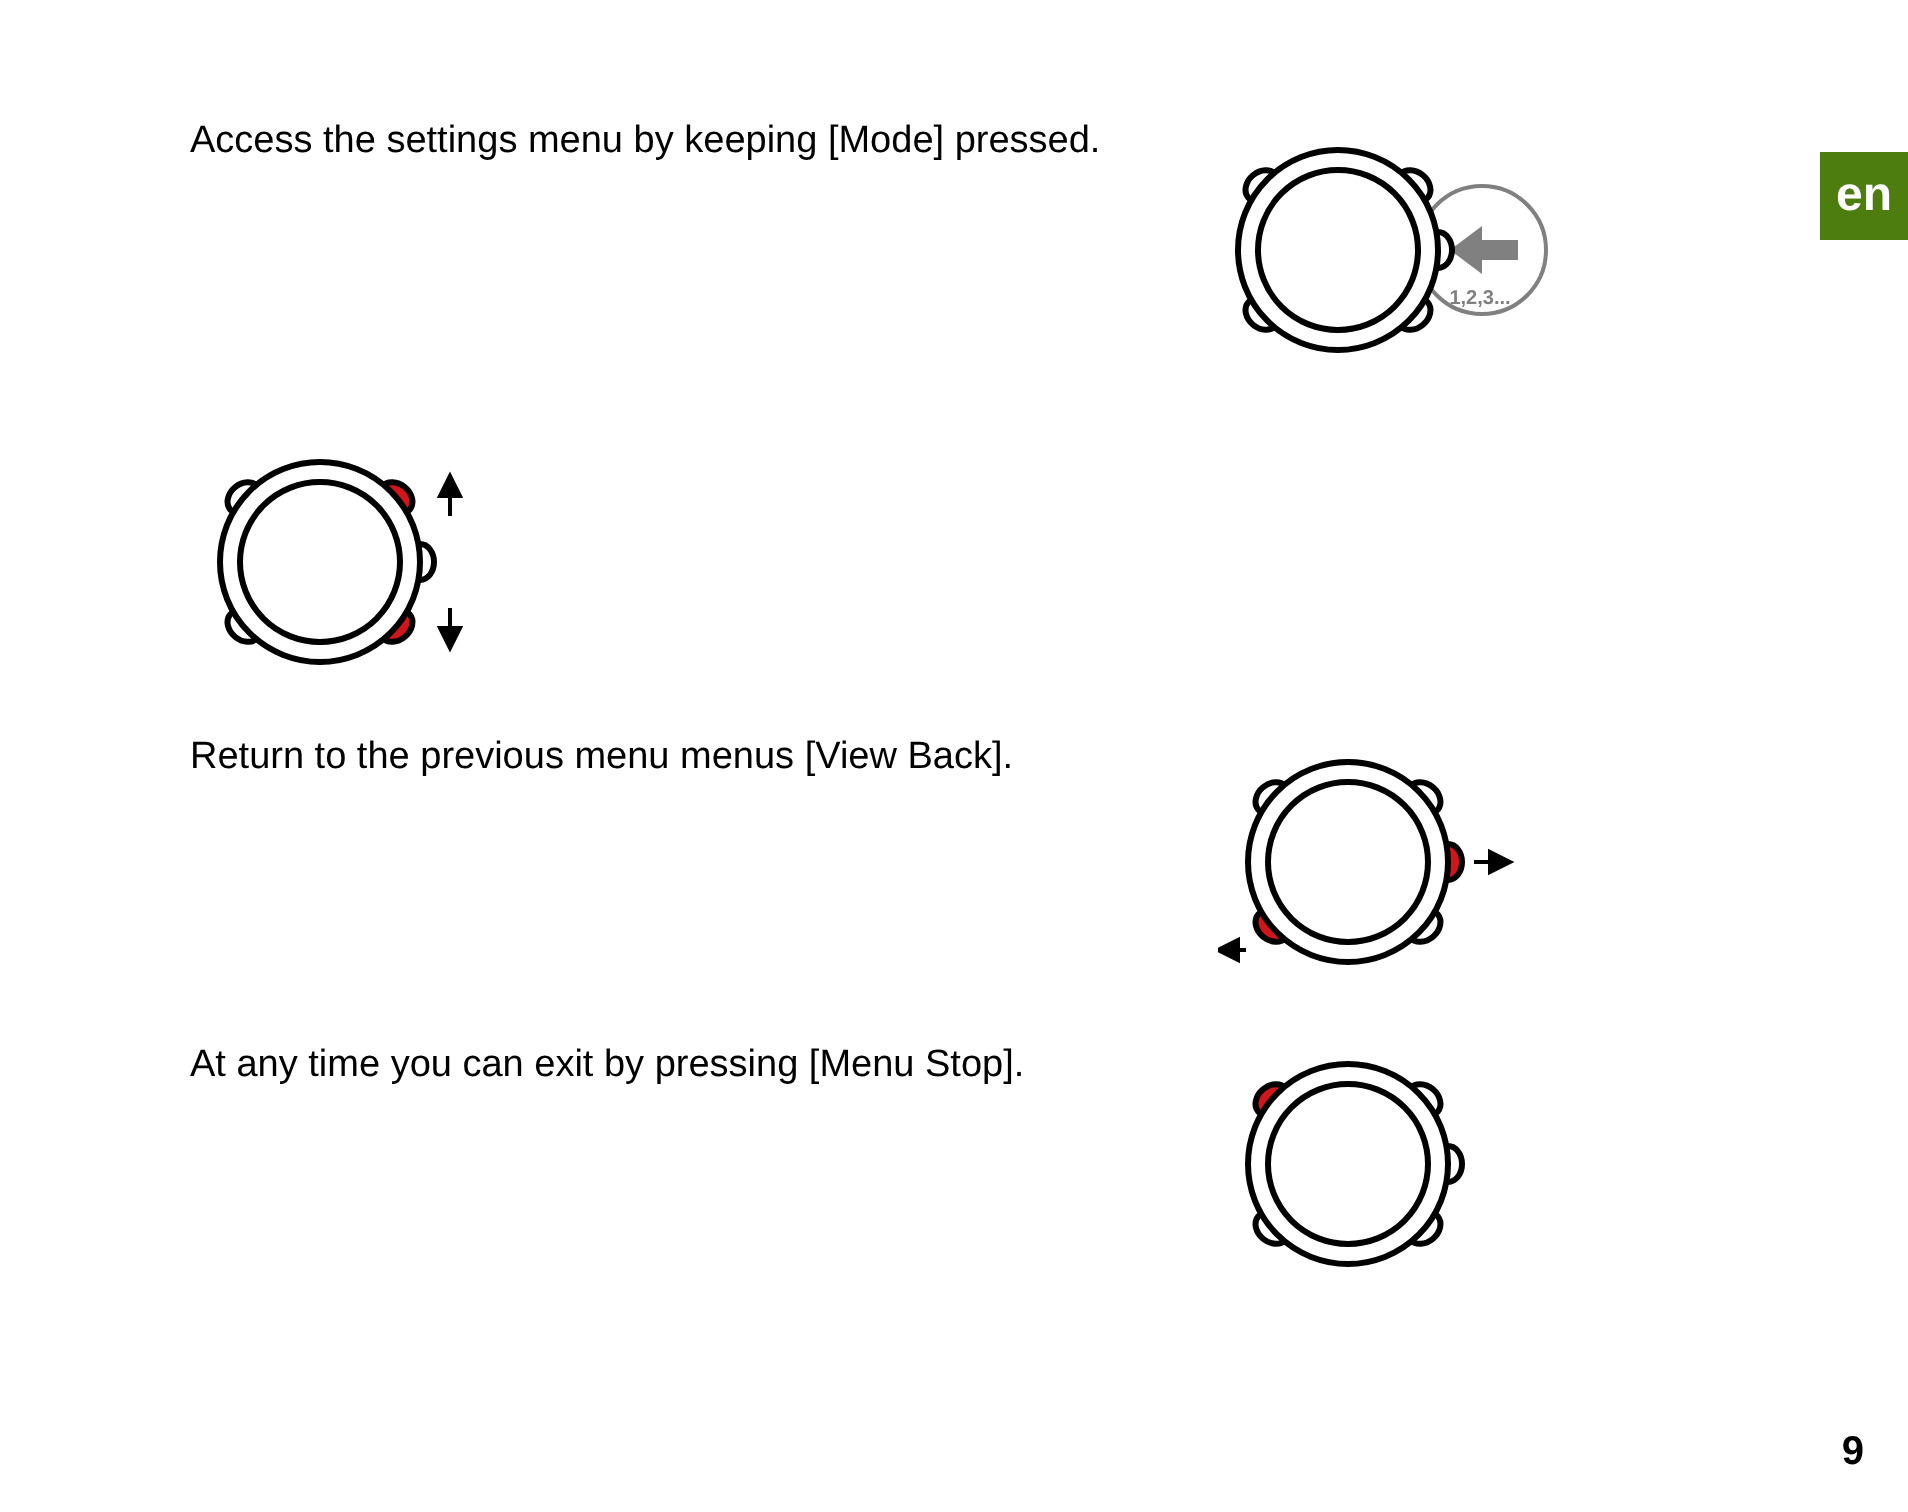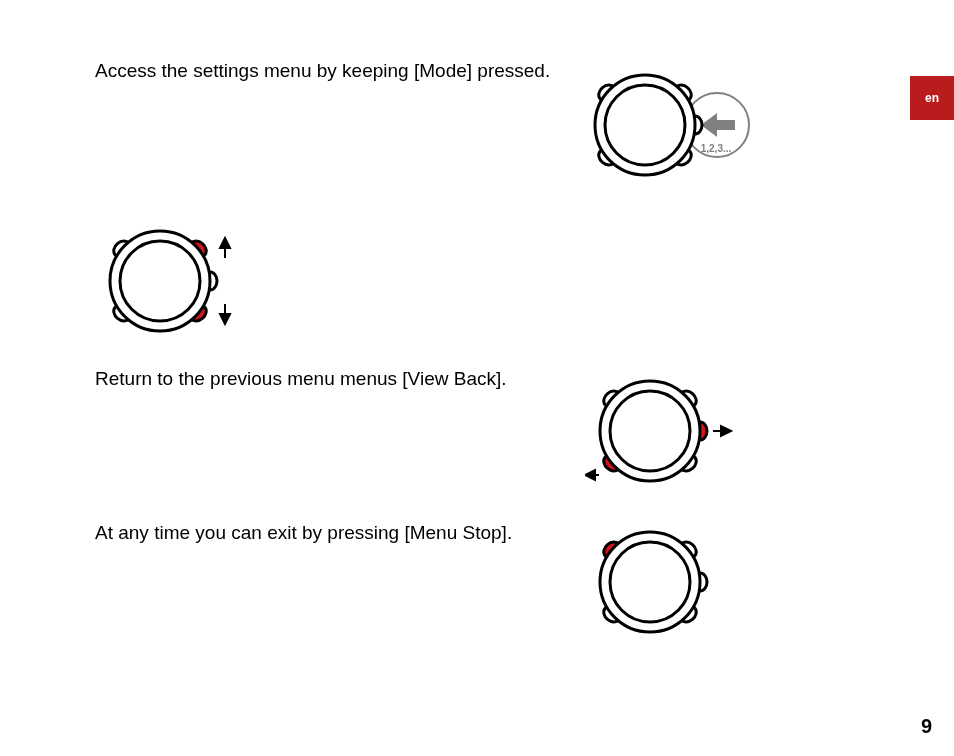--- a/index.html
+++ b/index.html
@@ -12,23 +12,23 @@
     color: #000;
     position: relative;
     overflow: hidden;
   }
   .lang-tab {
     position: absolute;
     top: 76px;
     right: 0;
     width: 44px;
     height: 44px;
-    background: #b91c1c;
+    background: #4d7c0f;
     color: #fff;
-    font-size: 12px;
+    font-size: 24px;
     font-weight: 600;
     display: flex;
     align-items: center;
     justify-content: center;
   }
   .page {
     position: absolute;
     left: 95px;
     top: 55px;
     width: 770px;
@@ -37,20 +37,21 @@
     margin: 0 0 28px 0;
     font-size: 28px;
     font-weight: 700;
   }
   h2 .num { margin-right: 10px; }
   .row {
     display: flex;
     flex-direction: row;
     align-items: flex-start;
     margin-bottom: 14px;
+    gap: 24px;
   }
   .text {
     width: 490px;
     font-size: 19px;
     line-height: 1.3;
     padding-top: 4px;
   }
   .text p { margin: 0 0 8px 0; }
   .diagram {
     width: 180px;

